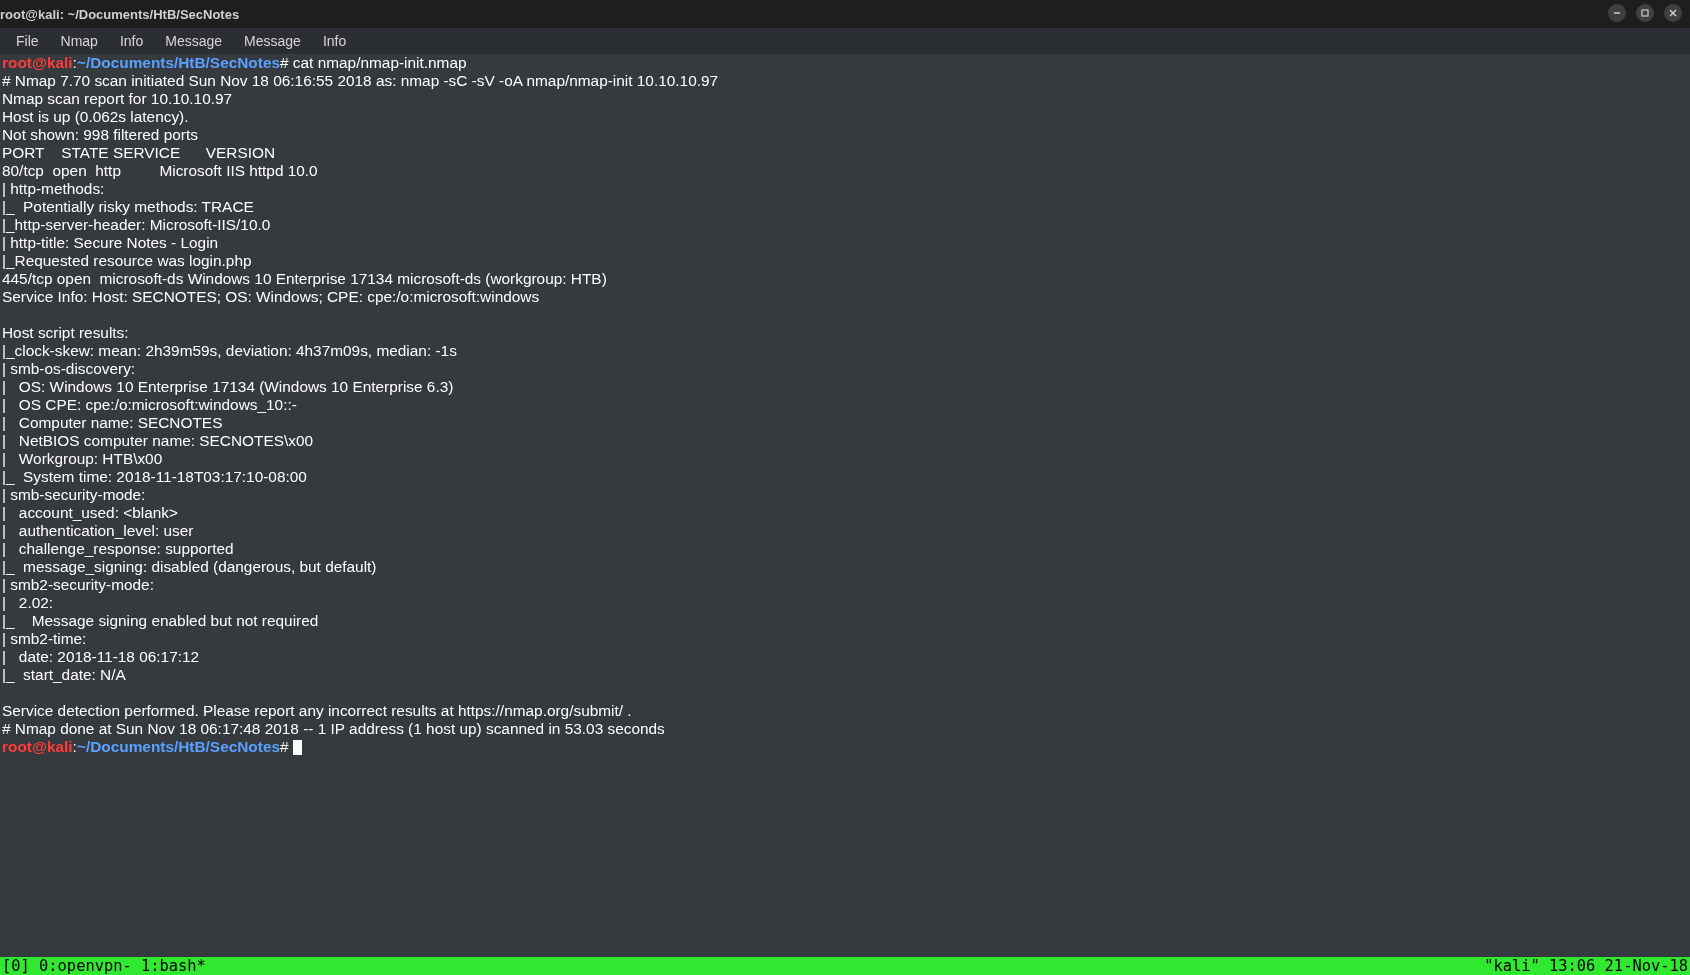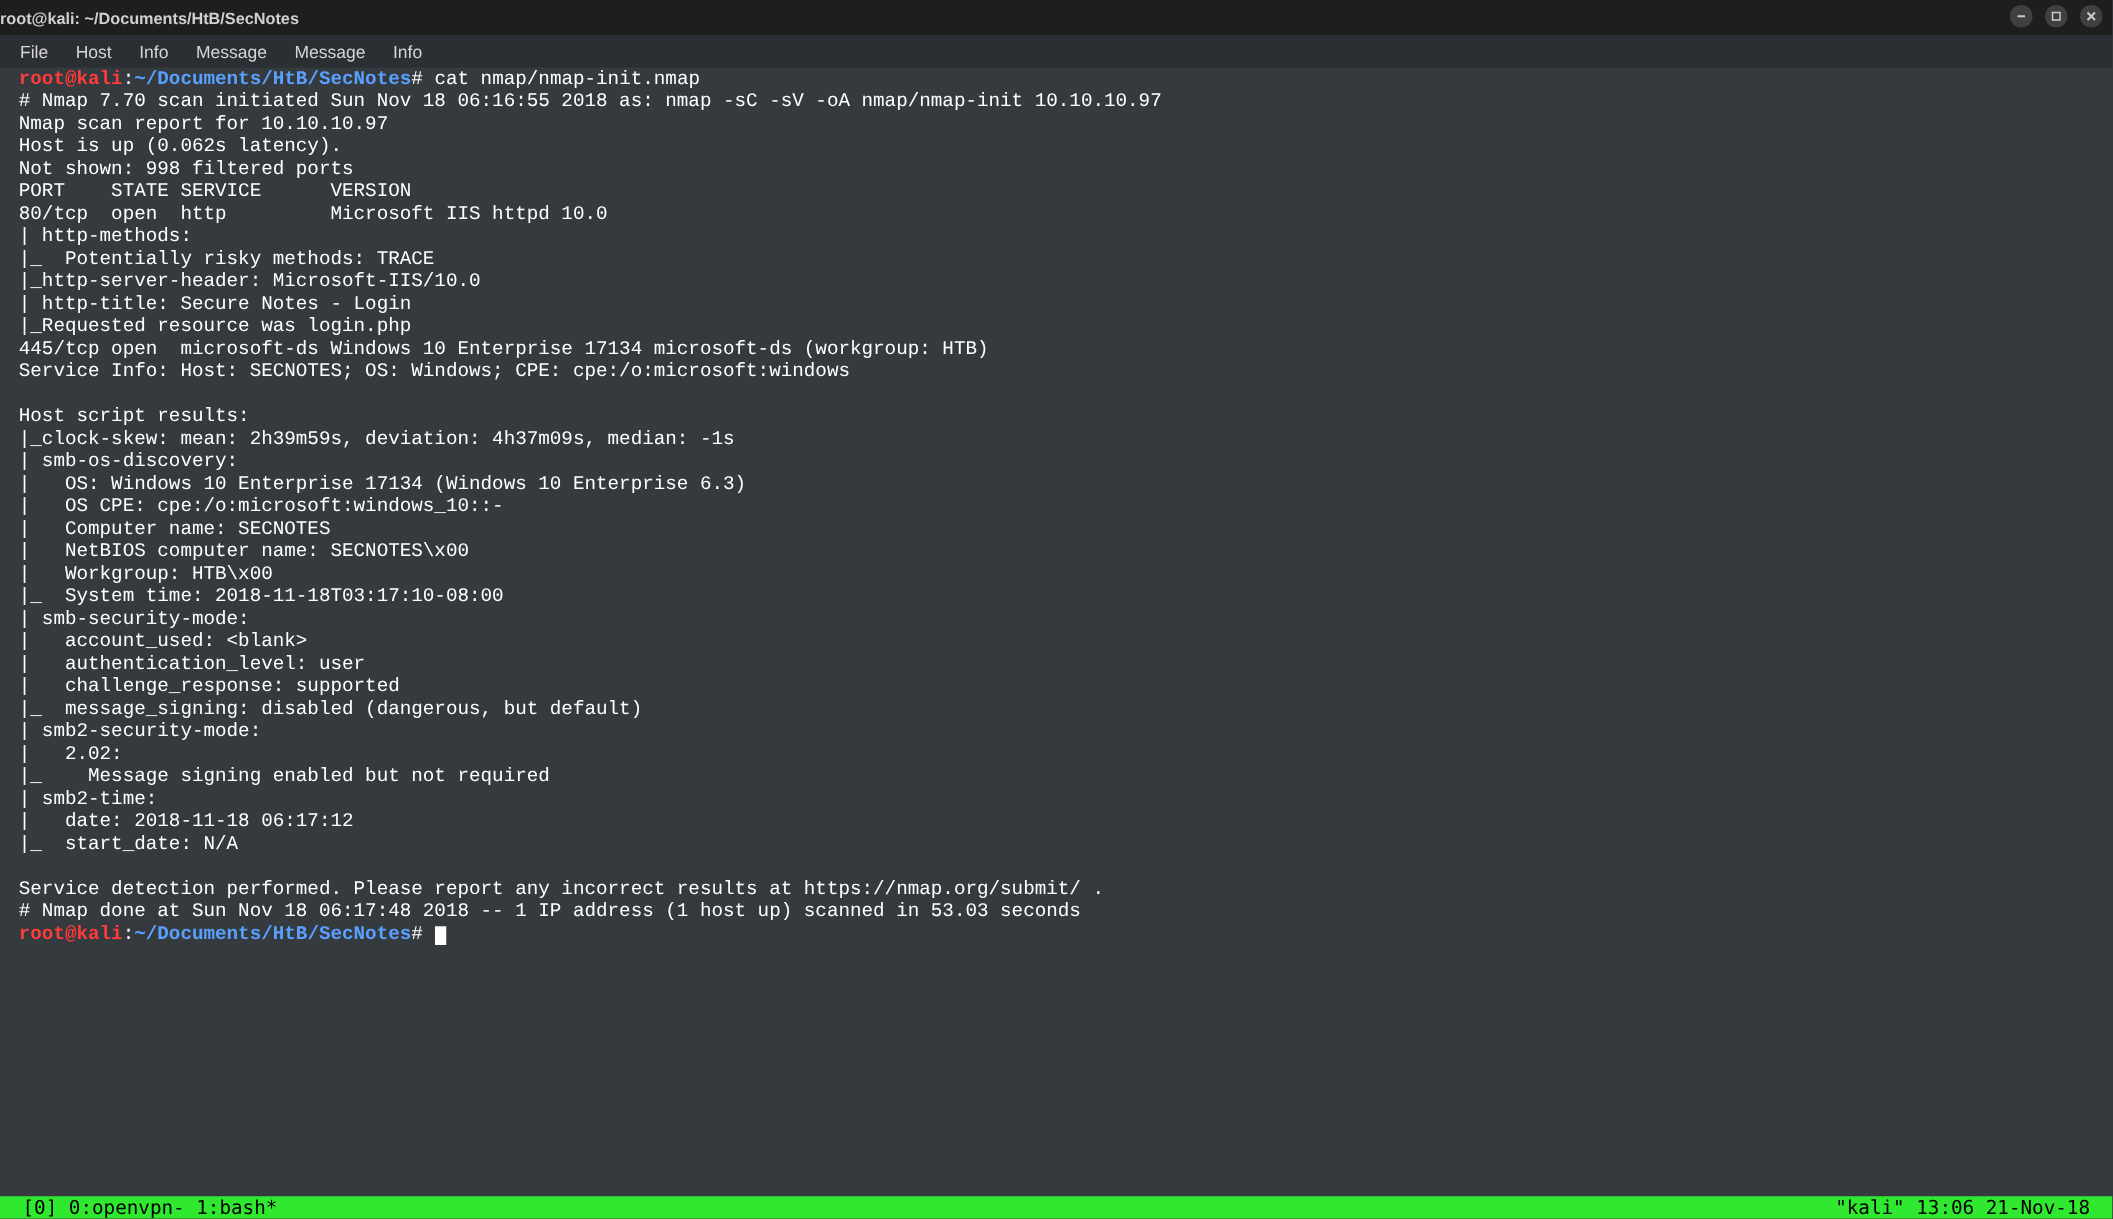--- a/index.html
+++ b/index.html
@@ -52,27 +52,26 @@
       font-family: -apple-system, sans-serif;
       font-size: 14px;
       color: #d6d6d6;
     }
     .menu-item {
       padding: 3px 10px;
       cursor: pointer;
     }
     .terminal {
       padding: 0 2px;
-      font-family: Liberation Mono, monospace;
+      font-family: Liberation Sans, sans-serif;
       font-size: 15.4px;
       line-height: 18px;
       white-space: pre;
       color: #ffffff;
       letter-spacing: 0px;
-      margin-left: 13px;
     }
     .prompt-user { color: #ff3b3b; font-weight: bold; }
     .prompt-path { color: #5aa0ff; font-weight: bold; }
     .prompt-colon { color: #ffffff; }
     .cursor {
       display: inline-block;
       width: 9px;
       height: 15px;
       background: #ffffff;
       vertical-align: text-bottom;
@@ -83,21 +82,21 @@
       left: 0;
       right: 0;
       height: 18px;
       background: #30e830;
       color: #000;
       font-family: "DejaVu Sans Mono", monospace;
       font-size: 15.4px;
       line-height: 18px;
       display: flex;
       justify-content: space-between;
-      padding: 0 18px;
+      padding: 0 2px;
     }
   </style>
 </head>
 <body>
 
 <div class="titlebar">
   <span>root@kali: ~/Documents/HtB/SecNotes</span>
   <div class="window-controls">
     <div class="win-btn">
       <svg width="10" height="10" viewBox="0 0 10 10">
@@ -113,21 +112,21 @@
       <svg width="10" height="10" viewBox="0 0 10 10">
           <line x1="2" y1="2" x2="8" y2="8" stroke="#ccc" stroke-width="1.5"></line>
           <line x1="8" y1="2" x2="2" y2="8" stroke="#ccc" stroke-width="1.5"></line>
         </svg>
     </div>
   </div>
 </div>
 
 <div class="menubar">
   <span class="menu-item">File</span>
-  <span class="menu-item">Host</span>
+  <span class="menu-item">Nmap</span>
   <span class="menu-item">Info</span>
   <span class="menu-item">Message</span>
   <span class="menu-item">Message</span>
   <span class="menu-item">Info</span>
 </div>
 
 <div class="terminal"><span class="prompt-user">root@kali</span><span class="prompt-colon">:</span><span class="prompt-path">~/Documents/HtB/SecNotes</span><span class="prompt-colon">#</span> <span>cat nmap/nmap-init.nmap</span>
 <span># Nmap 7.70 scan initiated Sun Nov 18 06:16:55 2018 as: nmap -sC -sV -oA nmap/nmap-init 10.10.10.97
 Nmap scan report for 10.10.10.97
 Host is up (0.062s latency).

